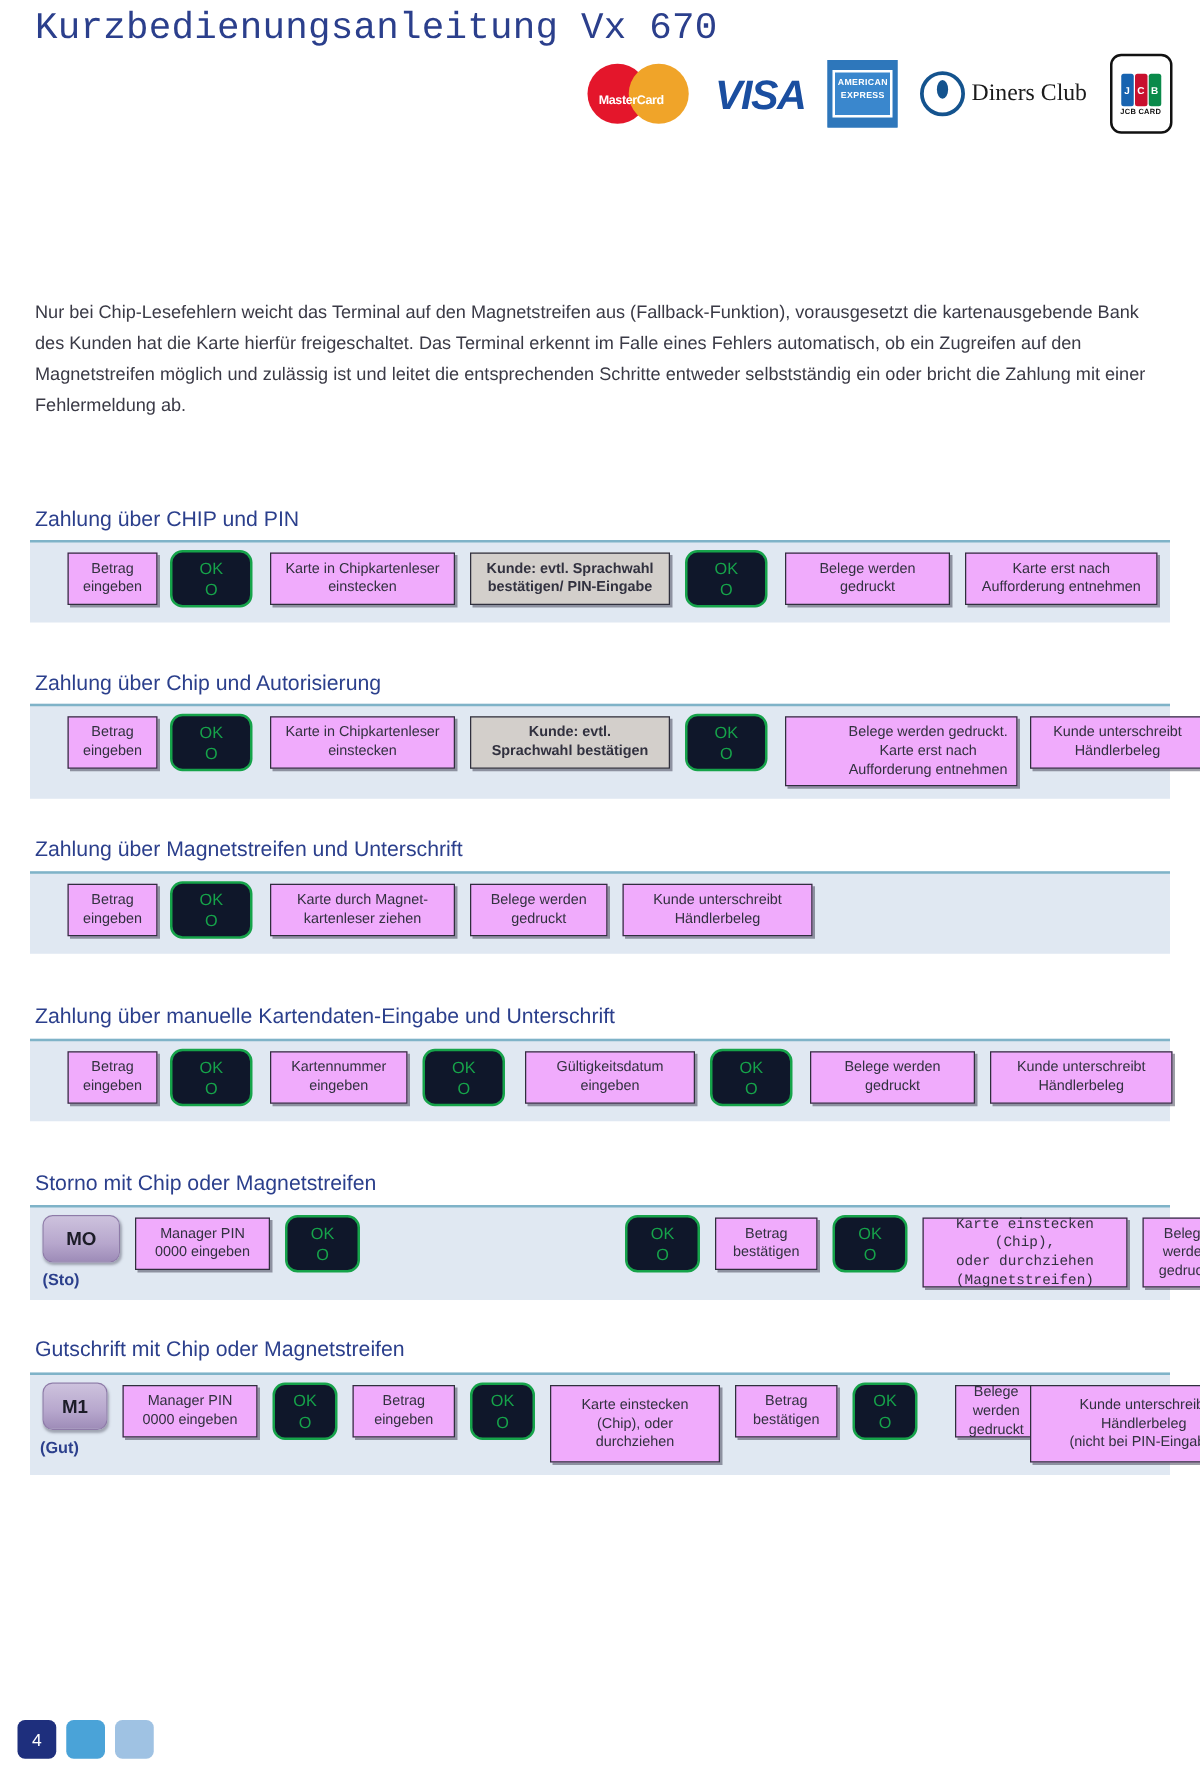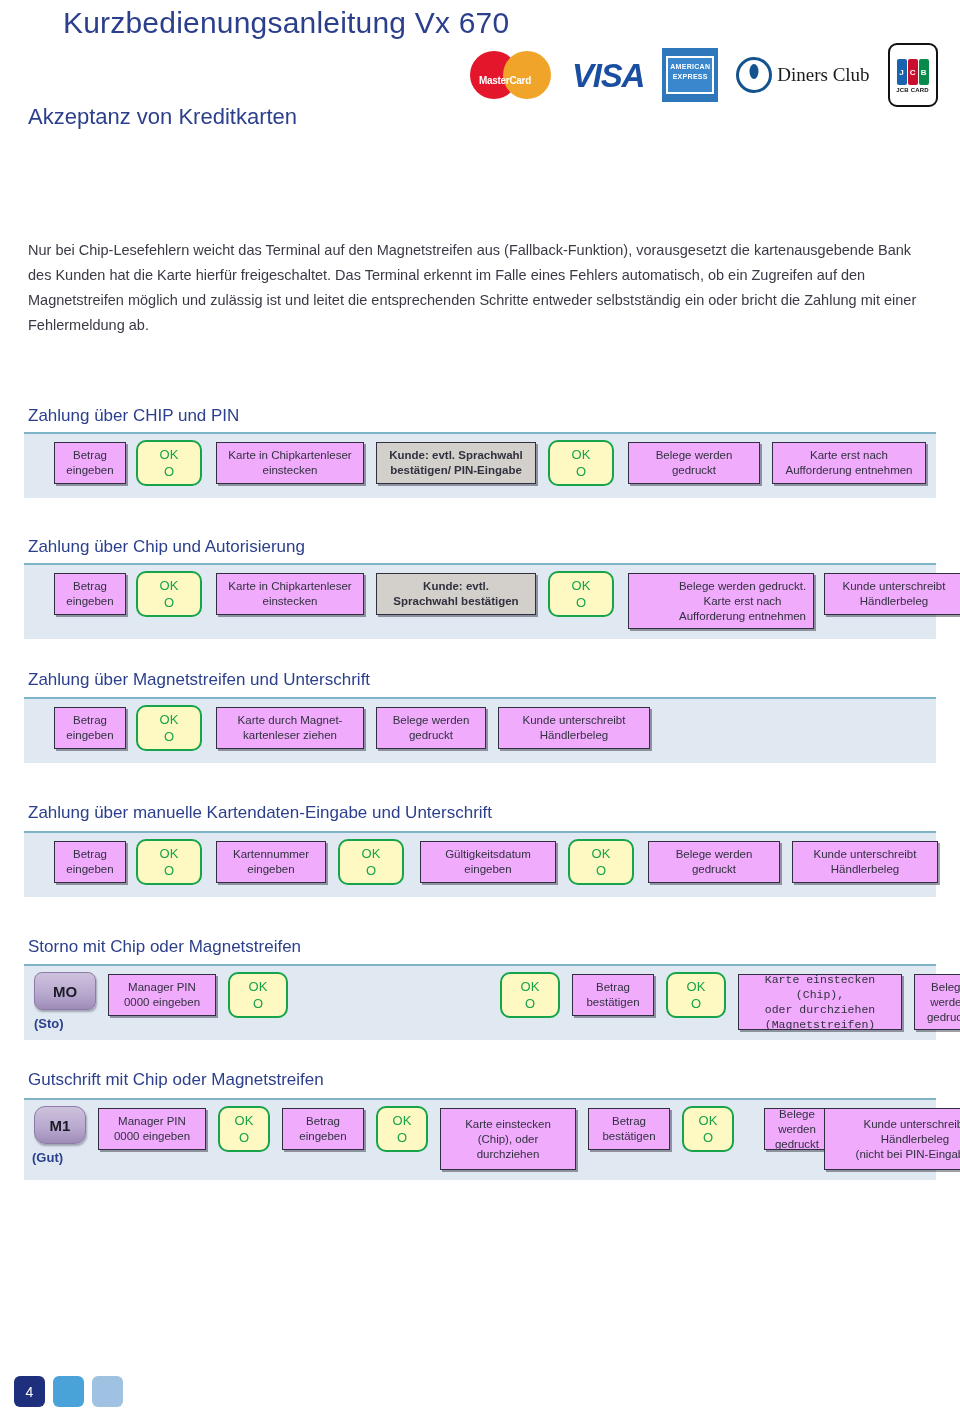--- a/index.html
+++ b/index.html
@@ -12,22 +12,21 @@
     position:relative;
     overflow:hidden;
   }
   .page{position:relative;width:960px;height:1416px;}
 
   
   .doc-title{
     position:absolute;left:28px;top:6px;
     font-size:30px;letter-spacing:.2px;
     color:#2b3f8c;font-weight:400;
-    font-family:Liberation Sans, sans-serif;
-    margin-left:35px;
+    font-family:Liberation Mono, monospace;
   }
   .logos{
     position:absolute;left:470px;top:44px;
     width:470px;height:62px;
     display:flex;align-items:center;gap:18px;
   }
   .logo{display:flex;align-items:center;justify-content:center;}
 
   
   .mc{position:relative;width:84px;height:52px;}
@@ -121,21 +120,21 @@
     display:flex;align-items:center;justify-content:center;
     text-align:center;
     font-size:11.5px;line-height:15px;color:#31313f;
     padding:2px 4px;
     box-sizing:border-box;
   }
   .fbox.shaded{background:#d3cfcb;font-weight:bold;}
 
   .okbox{
     position:absolute;
-    background:#fef9c3;
+    background:#0f172a;
     border:2px solid #16a34a;
     border-radius:10px;
     display:flex;flex-direction:column;
     align-items:center;justify-content:center;
     color:#16a34a;font-size:13px;line-height:17px;
     box-sizing:border-box;
   }
 
   .mbtn{
     position:absolute;
@@ -195,21 +194,20 @@
       <div class="bars">
         <div class="bar b1">J</div>
         <div class="bar b2">C</div>
         <div class="bar b3">B</div>
       </div>
       <div class="cap">JCB CARD</div>
     </div>
 
   </div>
 
-  <div class="h2" style="top:104px;">Akzeptanz von Kreditkarten</div>
   <div class="para" style="top:238px;">Nur bei Chip-Lesefehlern weicht das Terminal auf den Magnetstreifen aus (Fallback-Funktion), vorausgesetzt die kartenausgebende Bank des Kunden hat die Karte hierfür freigeschaltet. Das Terminal erkennt im Falle eines Fehlers automatisch, ob ein Zugreifen auf den Magnetstreifen möglich und zulässig ist und leitet die entsprechenden Schritte entweder selbstständig ein oder bricht die Zahlung mit einer Fehlermeldung ab.</div>
 
   <div id="flow-host">
       <div class="h3" style="top: 406px;">Zahlung über CHIP und PIN</div>
       <div class="band" style="top: 432px; height: 64px; width: 912px;">
         <div class="boxrow">
           <div class="fbox" style="left: 30px; top: 8px; width: 72px; height: 42px;">
             <div style="white-space: pre-line;">Betrag
 eingeben</div>
           </div>
@@ -368,21 +366,21 @@
           <div class="fbox" style="left: 890px; top: 8px; width: 70px; height: 56px;">
             <div style="white-space: pre-line;">Belege
 werden
 gedruckt</div>
           </div>
         </div>
       </div>
       <div class="h3" style="top: 1070px;">Gutschrift mit Chip oder Magnetstreifen</div>
       <div class="band" style="top: 1098px; height: 80px; width: 912px;">
         <div class="boxrow">
-          <div class="mbtn" style="left: 10px; top: 6px; width: 52px; height: 38px; border-radius: 11px;">M1</div>
+          <div class="mbtn" style="left: 10px; top: 6px; width: 52px; height: 38px;">M1</div>
           <div class="mlabel" style="left: 8px; top: 50px;">(Gut)</div>
           <div class="fbox" style="left: 74px; top: 8px; width: 108px; height: 42px;">
             <div style="white-space: pre-line;">Manager PIN
 0000 eingeben</div>
           </div>
           <div class="okbox" style="left: 194px; top: 6px; width: 52px; height: 46px;">
             <span>OK</span>
             <span>O</span>
           </div>
           <div class="fbox" style="left: 258px; top: 8px; width: 82px; height: 42px;">

